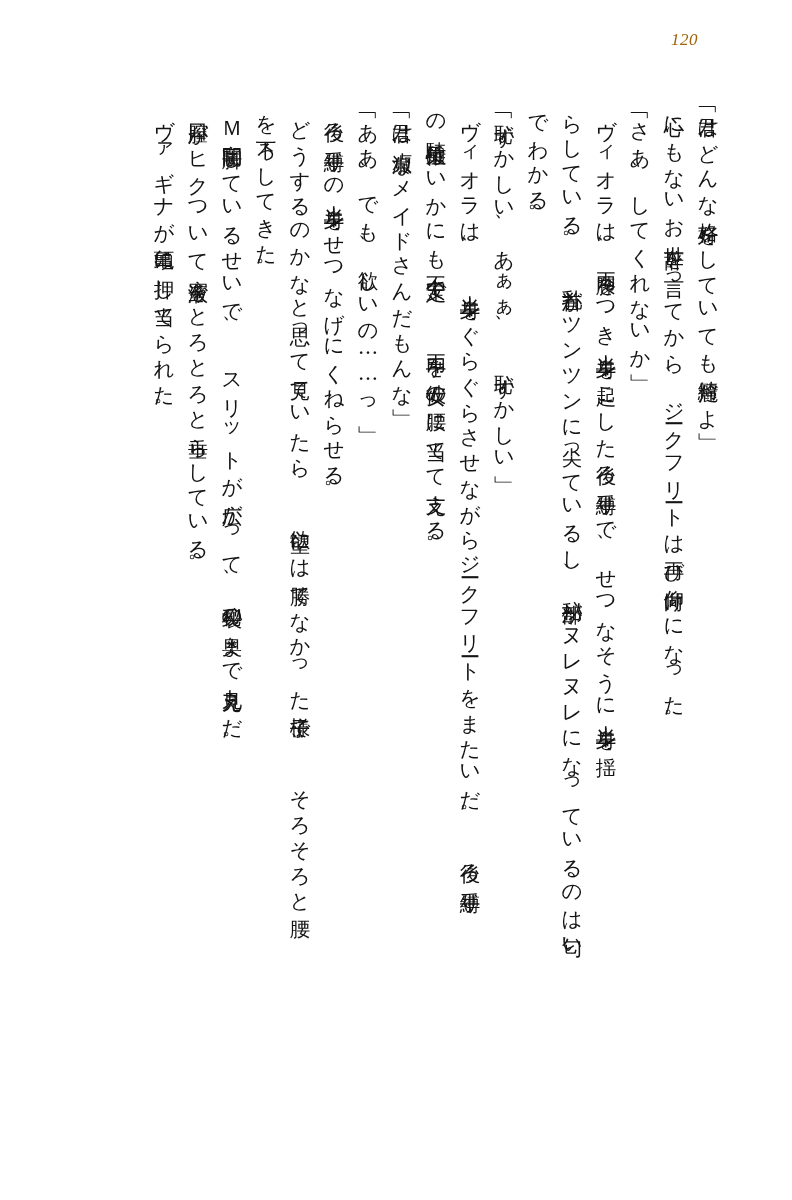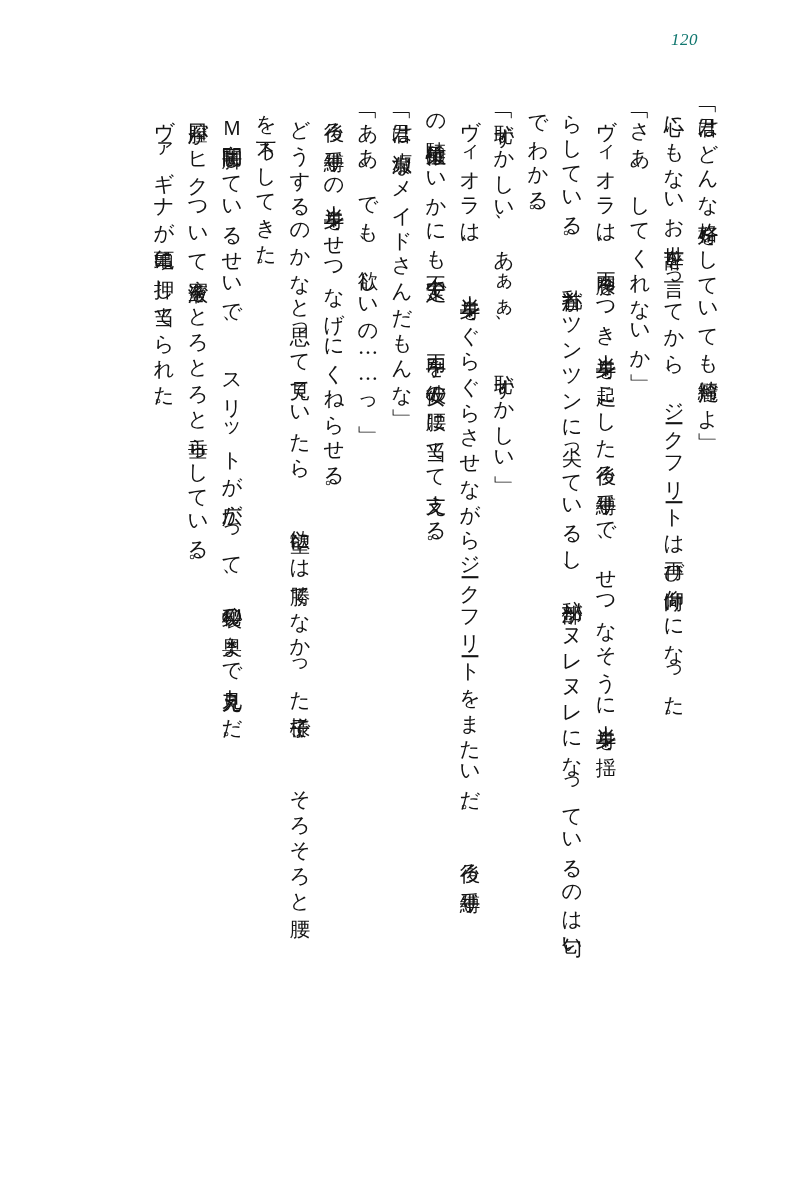--- a/index.html
+++ b/index.html
@@ -26,21 +26,21 @@
   }
 
   .page-number {
     position: absolute;
     top: 30px;
     right: 94px;
     font-family: "Liberation Serif", "DejaVu Serif", serif;
     font-style: italic;
     font-size: 17px;
     letter-spacing: 0.5px;
-    color: #0f766e;
+    color: #a16207;
     margin-left: 44px;
   }
 
   
   .text-block {
     position: absolute;
     top: 100px;
     right: 74px;
     left: 60px;
     bottom: 60px;

